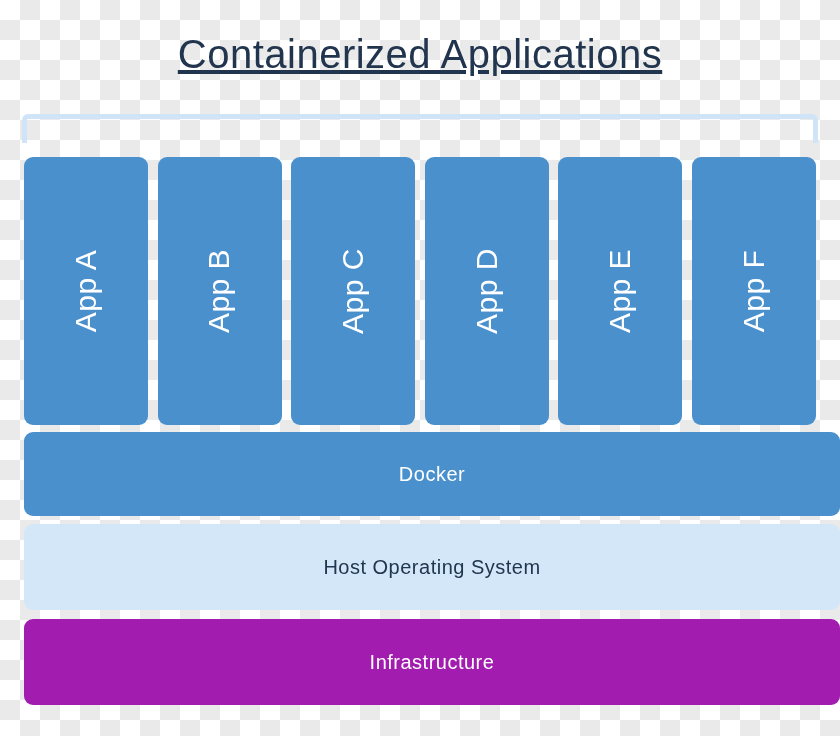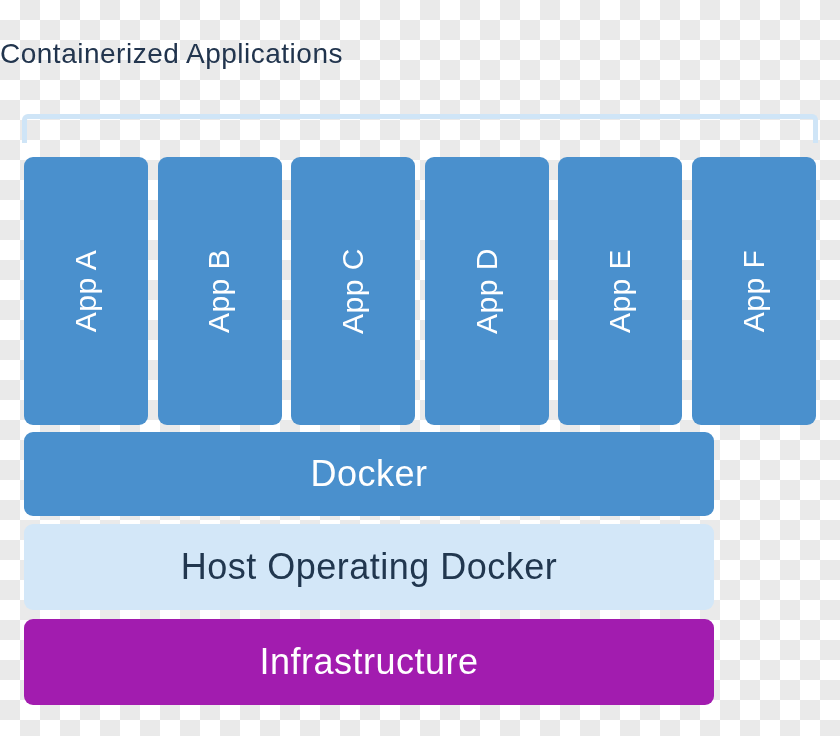--- a/index.html
+++ b/index.html
@@ -11,26 +11,27 @@
     font-family: "Liberation Sans", sans-serif;
     
     background: conic-gradient(#eaeaea 0 90deg, #ffffff 90deg 180deg,
                                #eaeaea 180deg 270deg, #ffffff 270deg) top left / 40px 40px repeat;
   }
 
   .title {
     position: absolute;
     left: 0; top: 36px;
     width: 100%;
-    text-align: left;
-    font-size: 28px;
+    text-align: center;
+    font-size: 40px;
     line-height: 36px;
     font-weight: 500;
     letter-spacing: 0.5px;
     color: #22354e;
+    text-decoration: underline;
   }
 
   
   .apps-bracket {
     position: absolute;
     left: 22px; top: 114px;
     width: 796px; height: 29px;
     box-sizing: border-box;
     border: 5px solid #cfe5f7;
     border-bottom: none;
@@ -56,26 +57,26 @@
     transform: rotate(-90deg);
     white-space: nowrap;
     color: #ffffff;
     font-size: 30px;
     letter-spacing: 0.5px;
   }
 
   .layer {
     position: absolute;
     left: 24px;
-    width: 690px;
+    width: 816px;
     border-radius: 9px;
     display: flex;
     align-items: center;
     justify-content: center;
-    font-size: 36px;
+    font-size: 20px;
     letter-spacing: 0.5px;
   }
   .layer-docker {
     top: 432px; height: 84px;
     background: #4a90cd;
     color: #ffffff;
   }
   .layer-host {
     top: 524px; height: 86px;
     background: #d3e7f8;
@@ -113,18 +114,18 @@
   <div class="app-box">
     <span class="vlabel">App F</span>
   </div>
 </div>
 
 <div class="layer layer-docker">
   <span>Docker</span>
 </div>
 
 <div class="layer layer-host">
-  <span>Host Operating Docker</span>
+  <span>Host Operating System</span>
 </div>
 
 <div class="layer layer-infra">
   <span>Infrastructure</span>
 </div>
 
 </body></html>

